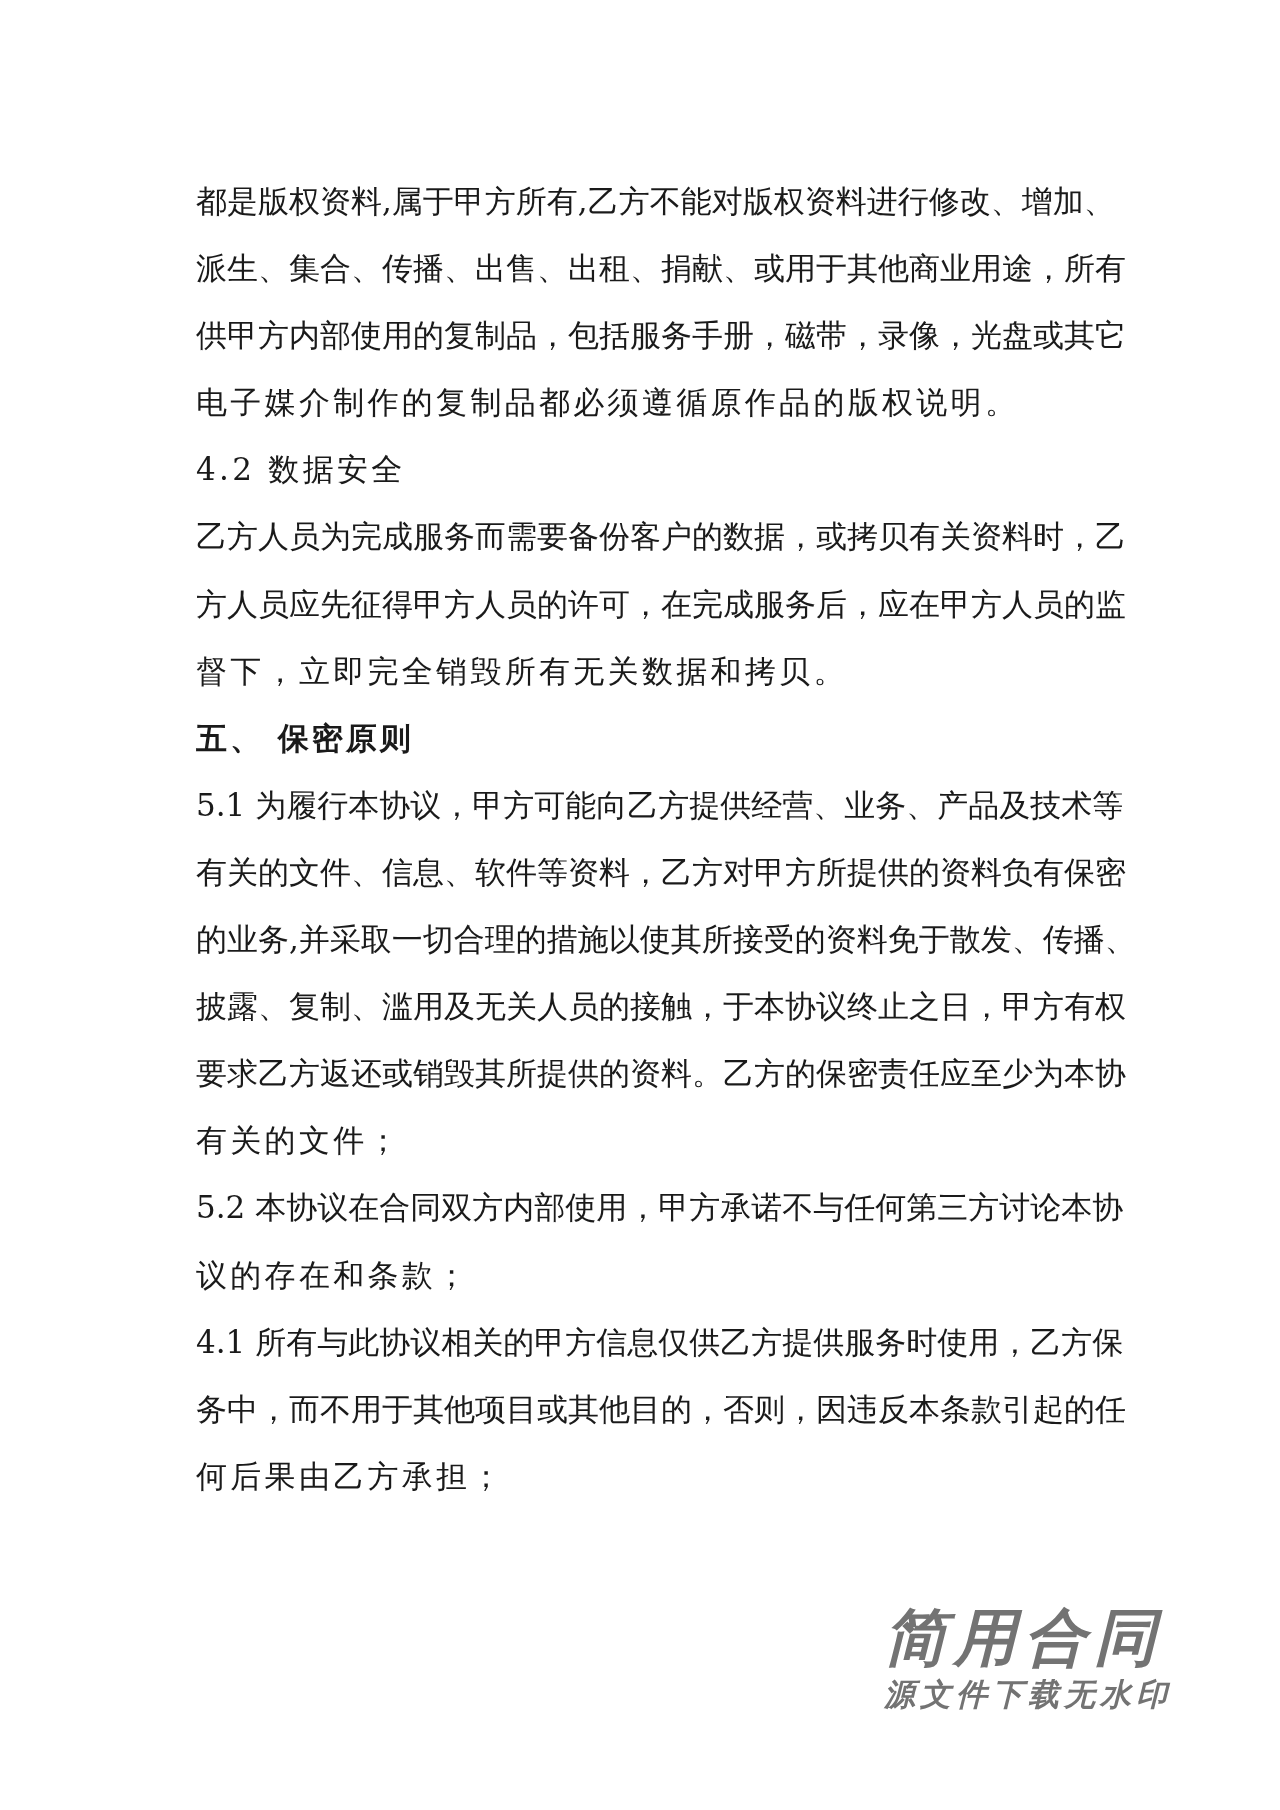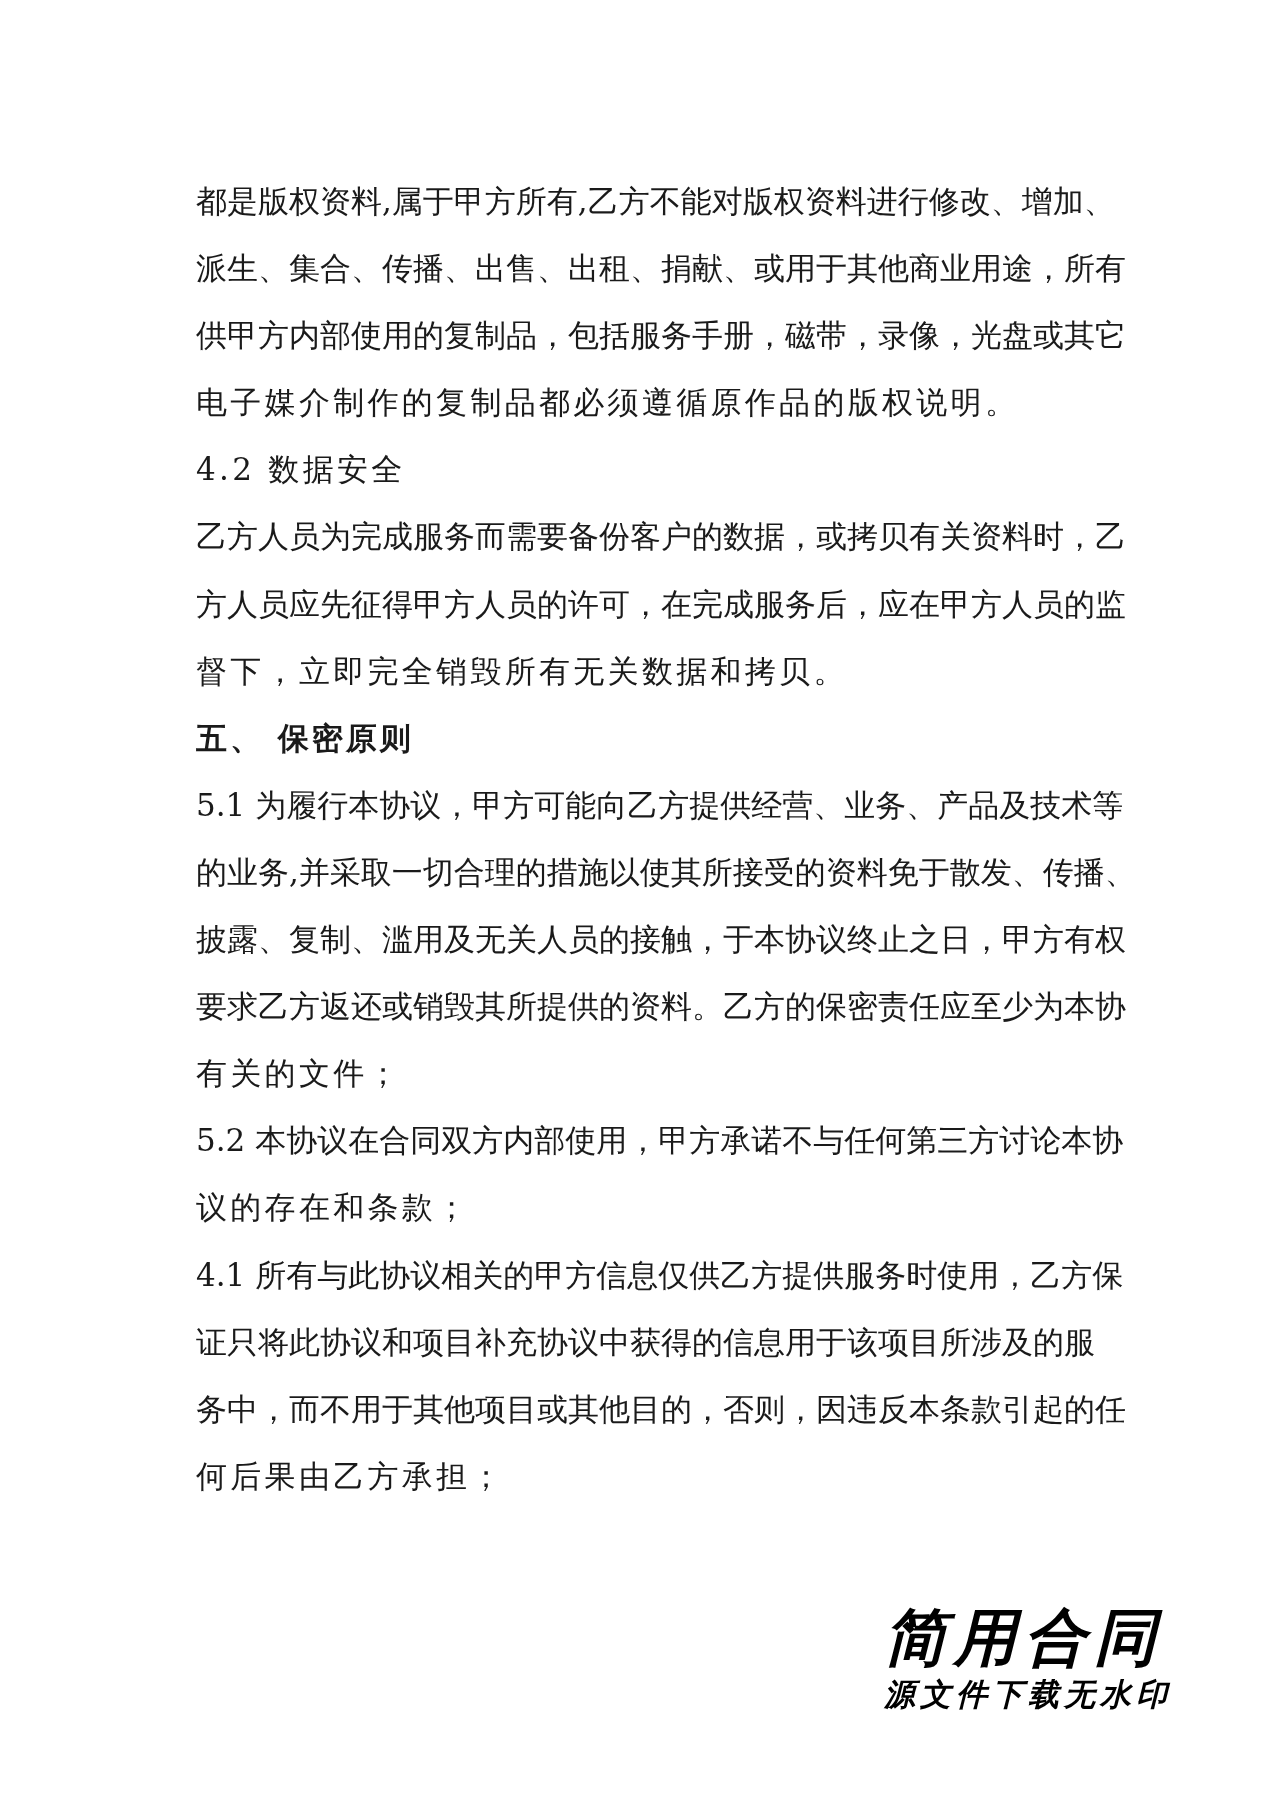--- a/index.html
+++ b/index.html
@@ -46,21 +46,21 @@
     .line.heading {
       font-weight: bold;
       letter-spacing: 3px;
       text-align-last: left;
     }
     .watermark {
       position: absolute;
       left: 884px;
       top: 1588px;
       width: 300px;
-      color: #000000;
+      color: #737373;
       font-family: Liberation Serif, serif;
       font-weight: bold;
       font-style: italic;
       pointer-events: none;
     }
     .wm-title {
       font-size: 62px;
       line-height: 68px;
       letter-spacing: 8px;
       white-space: nowrap;
@@ -81,28 +81,28 @@
     <div class="line">都是版权资料,属于甲方所有,乙方不能对版权资料进行修改、增加、</div>
     <div class="line">派生、集合、传播、出售、出租、捐献、或用于其他商业用途，所有</div>
     <div class="line">供甲方内部使用的复制品，包括服务手册，磁带，录像，光盘或其它</div>
     <div class="line short">电子媒介制作的复制品都必须遵循原作品的版权说明。</div>
     <div class="line short">4.2 数据安全</div>
     <div class="line">乙方人员为完成服务而需要备份客户的数据，或拷贝有关资料时，乙</div>
     <div class="line">方人员应先征得甲方人员的许可，在完成服务后，应在甲方人员的监</div>
     <div class="line short">督下，立即完全销毁所有无关数据和拷贝。</div>
     <div class="line heading">五、 保密原则</div>
     <div class="line">5.1 为履行本协议，甲方可能向乙方提供经营、业务、产品及技术等</div>
+    <div class="line">有关的文件、信息、软件等资料，乙方对甲方所提供的资料负有保密</div>
     <div class="line">的业务,并采取一切合理的措施以使其所接受的资料免于散发、传播、</div>
     <div class="line">披露、复制、滥用及无关人员的接触，于本协议终止之日，甲方有权</div>
     <div class="line">要求乙方返还或销毁其所提供的资料。乙方的保密责任应至少为本协</div>
     <div class="line short">有关的文件；</div>
     <div class="line">5.2 本协议在合同双方内部使用，甲方承诺不与任何第三方讨论本协</div>
     <div class="line short">议的存在和条款；</div>
     <div class="line">4.1 所有与此协议相关的甲方信息仅供乙方提供服务时使用，乙方保</div>
-    <div class="line">证只将此协议和项目补充协议中获得的信息用于该项目所涉及的服</div>
     <div class="line">务中，而不用于其他项目或其他目的，否则，因违反本条款引起的任</div>
     <div class="line short">何后果由乙方承担；</div>
   </div>
 
   <div class="watermark">
     <div class="wm-title">简用合同</div>
     <div class="wm-sub">源文件下载无水印</div>
   </div>
 </div>
 

